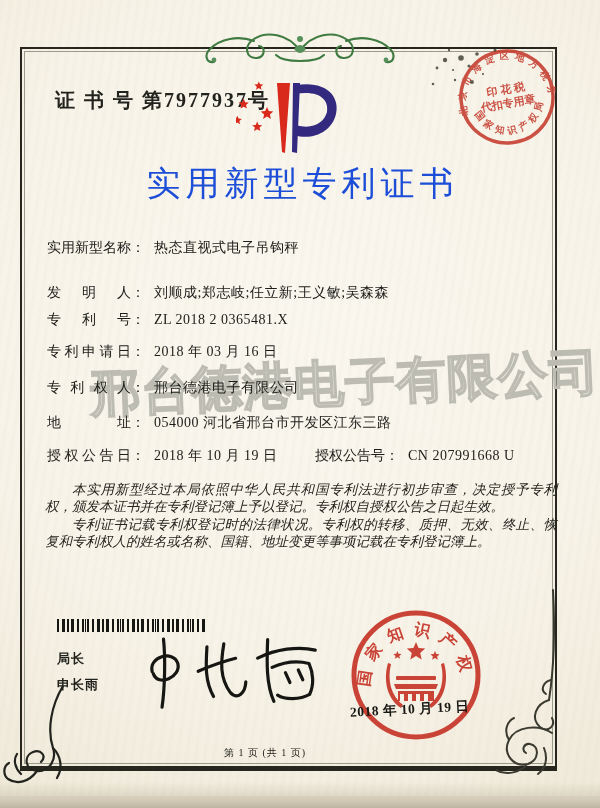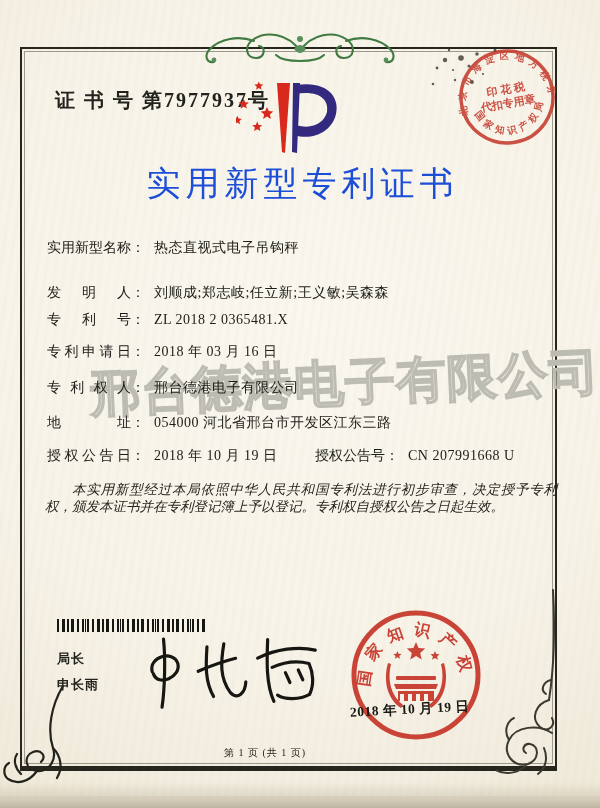--- a/index.html
+++ b/index.html
@@ -154,20 +154,21 @@
 </div>
 <div class="field" style="top:447px">
   <span class="flabel">授权公告日</span><span class="fcolon">：</span><span class="fvalue">2018 年 10 月 19 日</span>
 </div>
 <div class="field" style="top:447px;left:315px">
   <span class="flabel" style="width:70px">授权公告号</span><span class="fcolon">：</span><span class="fvalue">CN 207991668 U</span>
 </div>
 
 <div class="paras">
   <p>本实用新型经过本局依照中华人民共和国专利法进行初步审查，决定授予专利权，颁发本证书并在专利登记簿上予以登记。专利权自授权公告之日起生效。</p>
+  <p>专利证书记载专利权登记时的法律状况。专利权的转移、质押、无效、终止、恢复和专利权人的姓名或名称、国籍、地址变更等事项记载在专利登记簿上。</p>
 </div>
 
 <div class="barcode"></div>
 
 <div class="director-title">局长</div>
 <div class="director-name">申长雨</div>
 
 <svg class="signature" width="200" height="85" viewBox="0 0 200 85">
   <g stroke="#161613" stroke-width="3.2" fill="none" stroke-linecap="round" stroke-linejoin="round">
     <path d="M30,44 C27,29 52,23 56,37 C59,51 35,60 31,46"></path>

